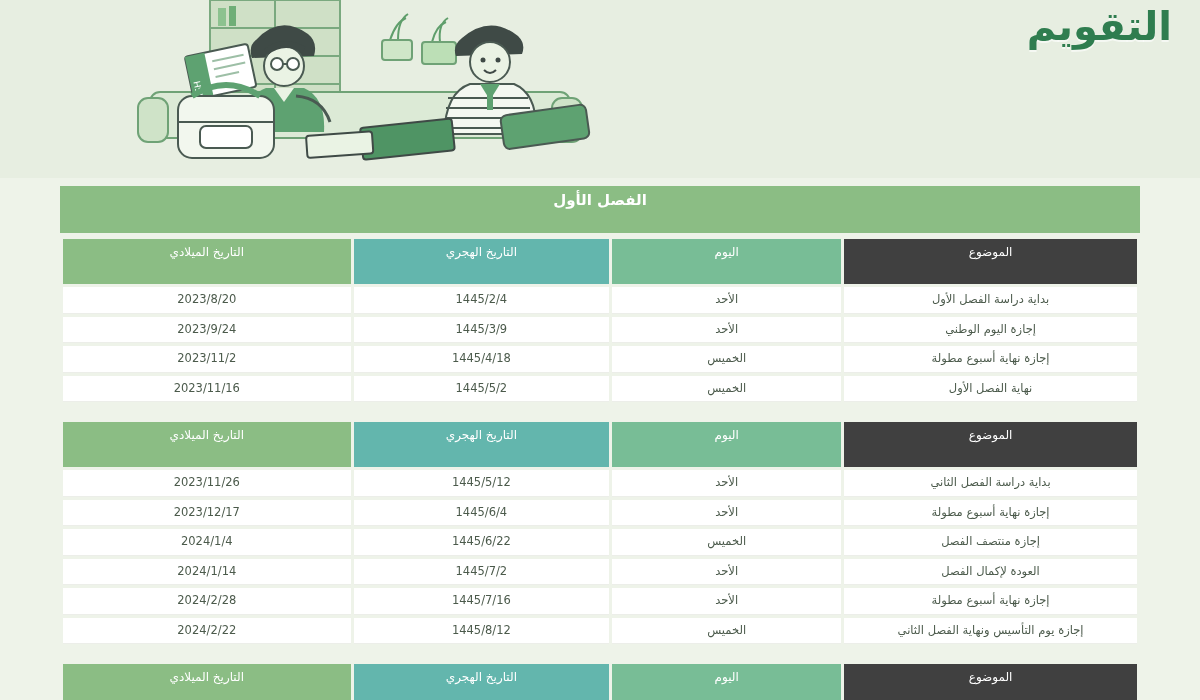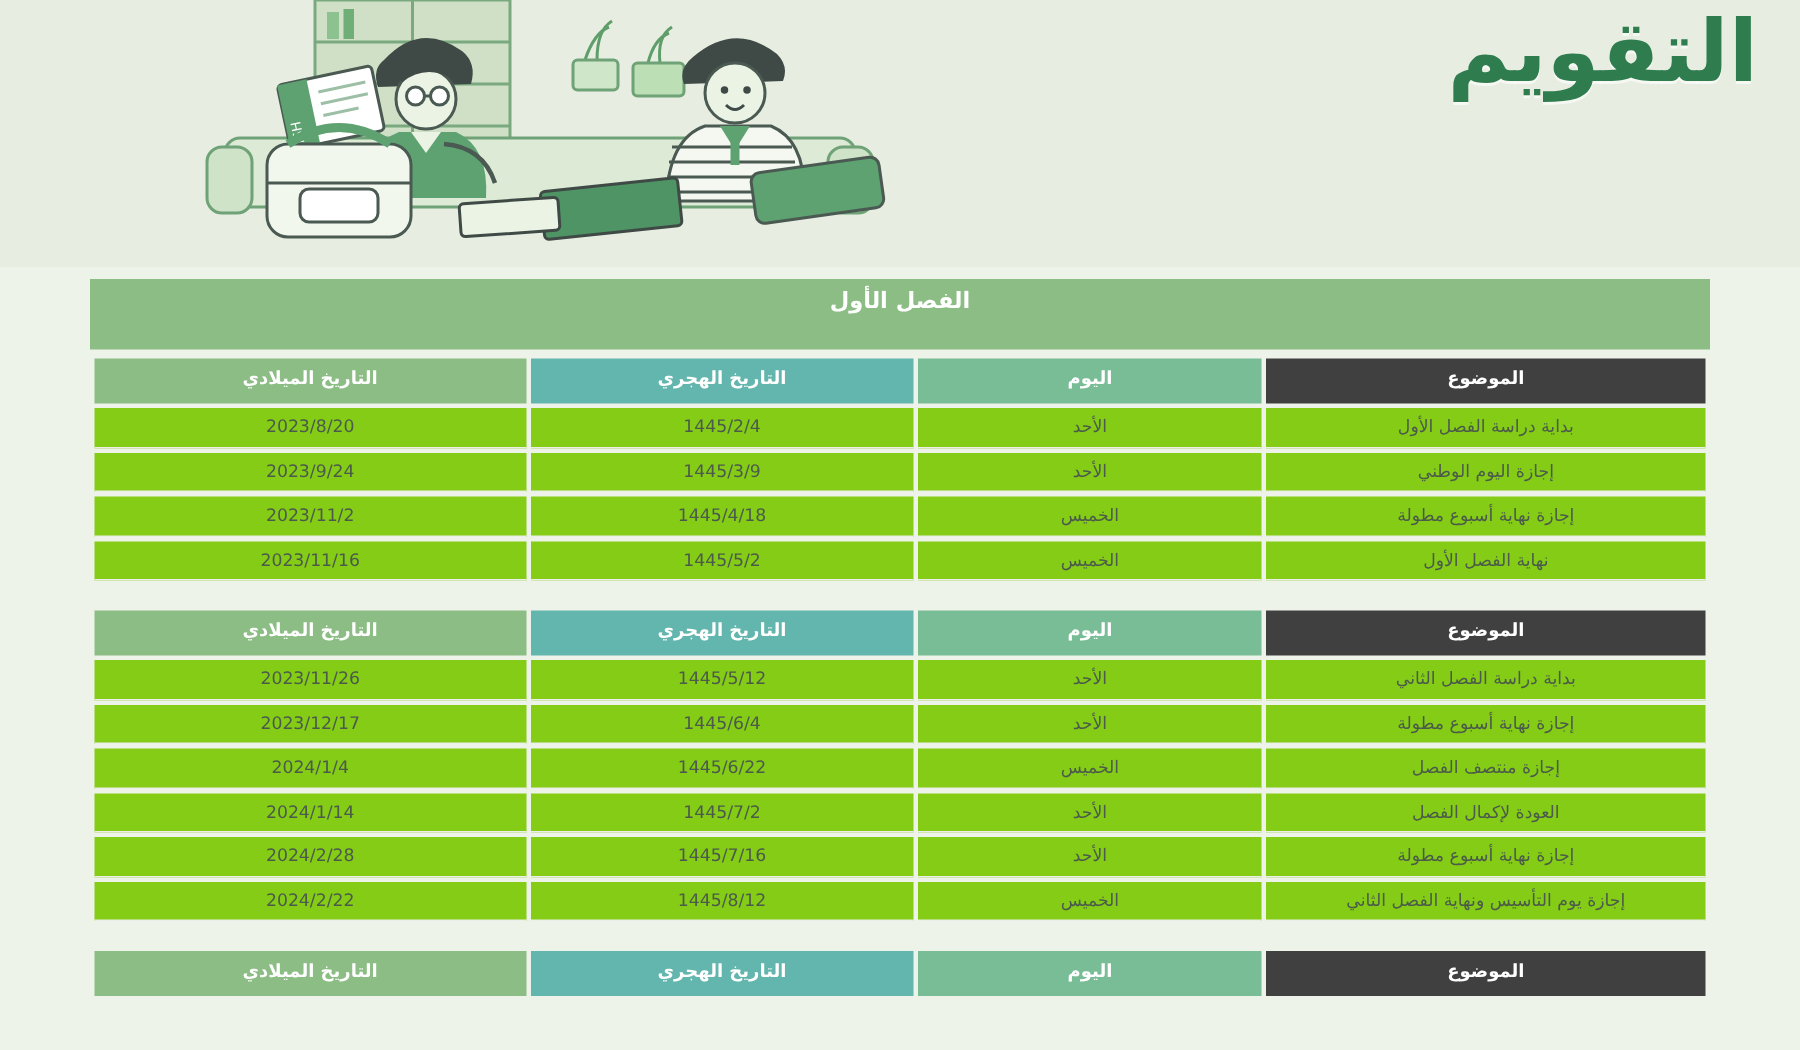--- a/index.html
+++ b/index.html
@@ -32,21 +32,21 @@
     text-align: right;
     line-height: 1.02;
   }
   .hero-title .l1, .hero-title .l2, .hero-title .l3 {
     display: block;
     font-weight: bold;
     color: #2f7d4f;
     letter-spacing: 1px;
     text-shadow: 0 2px 0 rgba(255,255,255,0.6);
   }
-  .hero-title .l1 { font-size: 57px; }
+  .hero-title .l1 { font-size: 40px; }
   .hero-title .l2 { font-size: 54px; }
   .hero-title .l3 { font-size: 46px; }
 
   .illus {
     position: absolute;
     left: 60px;
     top: 0;
     width: 620px;
     height: 178px;
   }
@@ -67,32 +67,32 @@
   }
   table {
     width: 100%;
     border-collapse: separate;
     border-spacing: 3px 3px;
     margin-top: 3px;
   }
   thead th {
     color: #ffffff;
     font-size: 12px;
-    font-weight: bold;
-    padding: 6px 4px 10px;
+    font-weight: normal;
+    padding: 6px 4px 25px;
     text-align: center;
     letter-spacing: .3px;
   }
   th.c-subject { background: #404040; width: 27.5%; }
   th.c-day     { background: #78bd96; width: 21.5%; margin-left: 40px; }
   th.c-hijri   { background: #63b6ad; width: 24%; }
   th.c-greg    { background: #8bbd84; width: 27%; }
 
   tbody td {
-    background: #84cc16;
+    background: #ffffff;
     font-size: 11.5px;
     text-align: center;
     padding: 5px 6px;
     color: #4b5a4b;
     line-height: 1.35;
     vertical-align: middle;
     border-bottom: 1px solid #eceee9;
   }
   tbody td.subject { text-align: center; }
   tbody tr td:first-child { }

